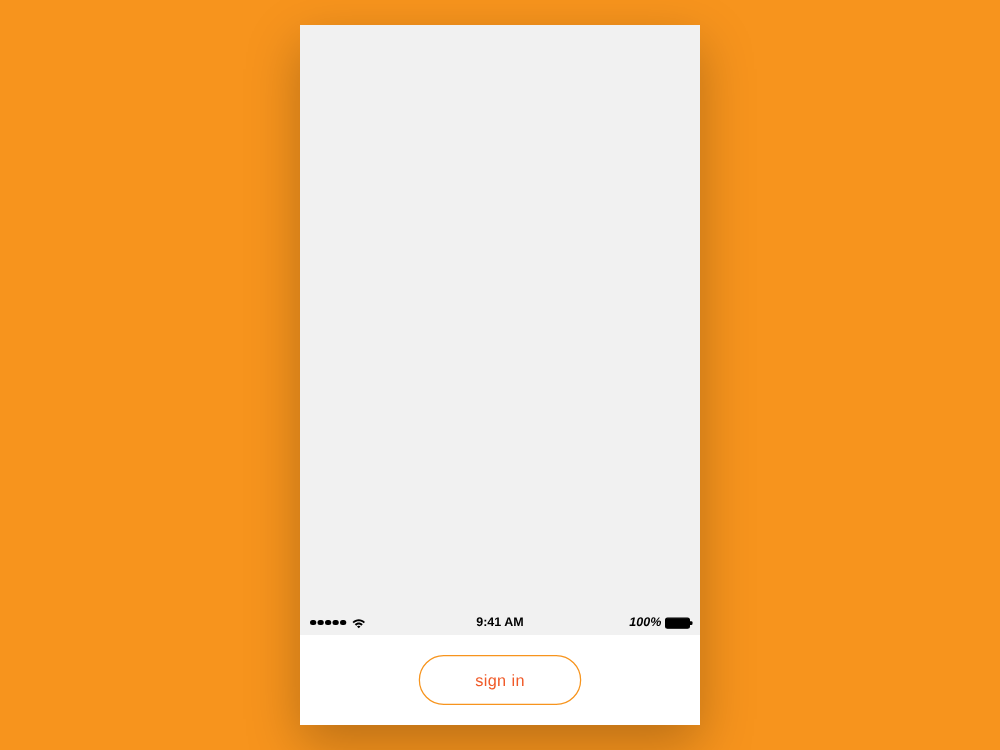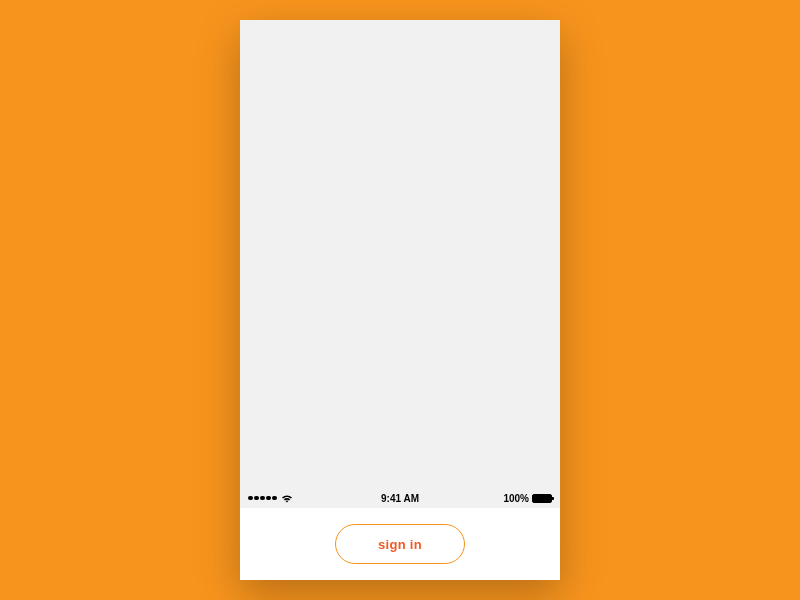--- a/index.html
+++ b/index.html
@@ -59,20 +59,21 @@
       position: absolute;
       left: 50%;
       transform: translateX(-50%);
       font-size: 10px;
       font-weight: 600;
     }
     .status-right {
       display: flex;
       align-items: center;
       gap: 3px;
+      font-style: italic;
     }
     .battery {
       width: 20px;
       height: 9px;
       border: 1px solid #000;
       border-radius: 2px;
       position: relative;
       background: #000;
     }
     .battery::after {
@@ -123,21 +124,21 @@
       justify-content: center;
       gap: 14px;
       padding: 0 20px;
     }
     .btn {
       flex: 1;
       max-width: 130px;
       height: 40px;
       border-radius: 40px;
       font-size: 13px;
-      font-weight: 700;
+      font-weight: 400;
       letter-spacing: 0.3px;
       display: flex;
       align-items: center;
       justify-content: center;
       cursor: pointer;
       border: none;
     }
     .btn-outline {
       background: #fff;
       border: 1px solid #f7941d;

